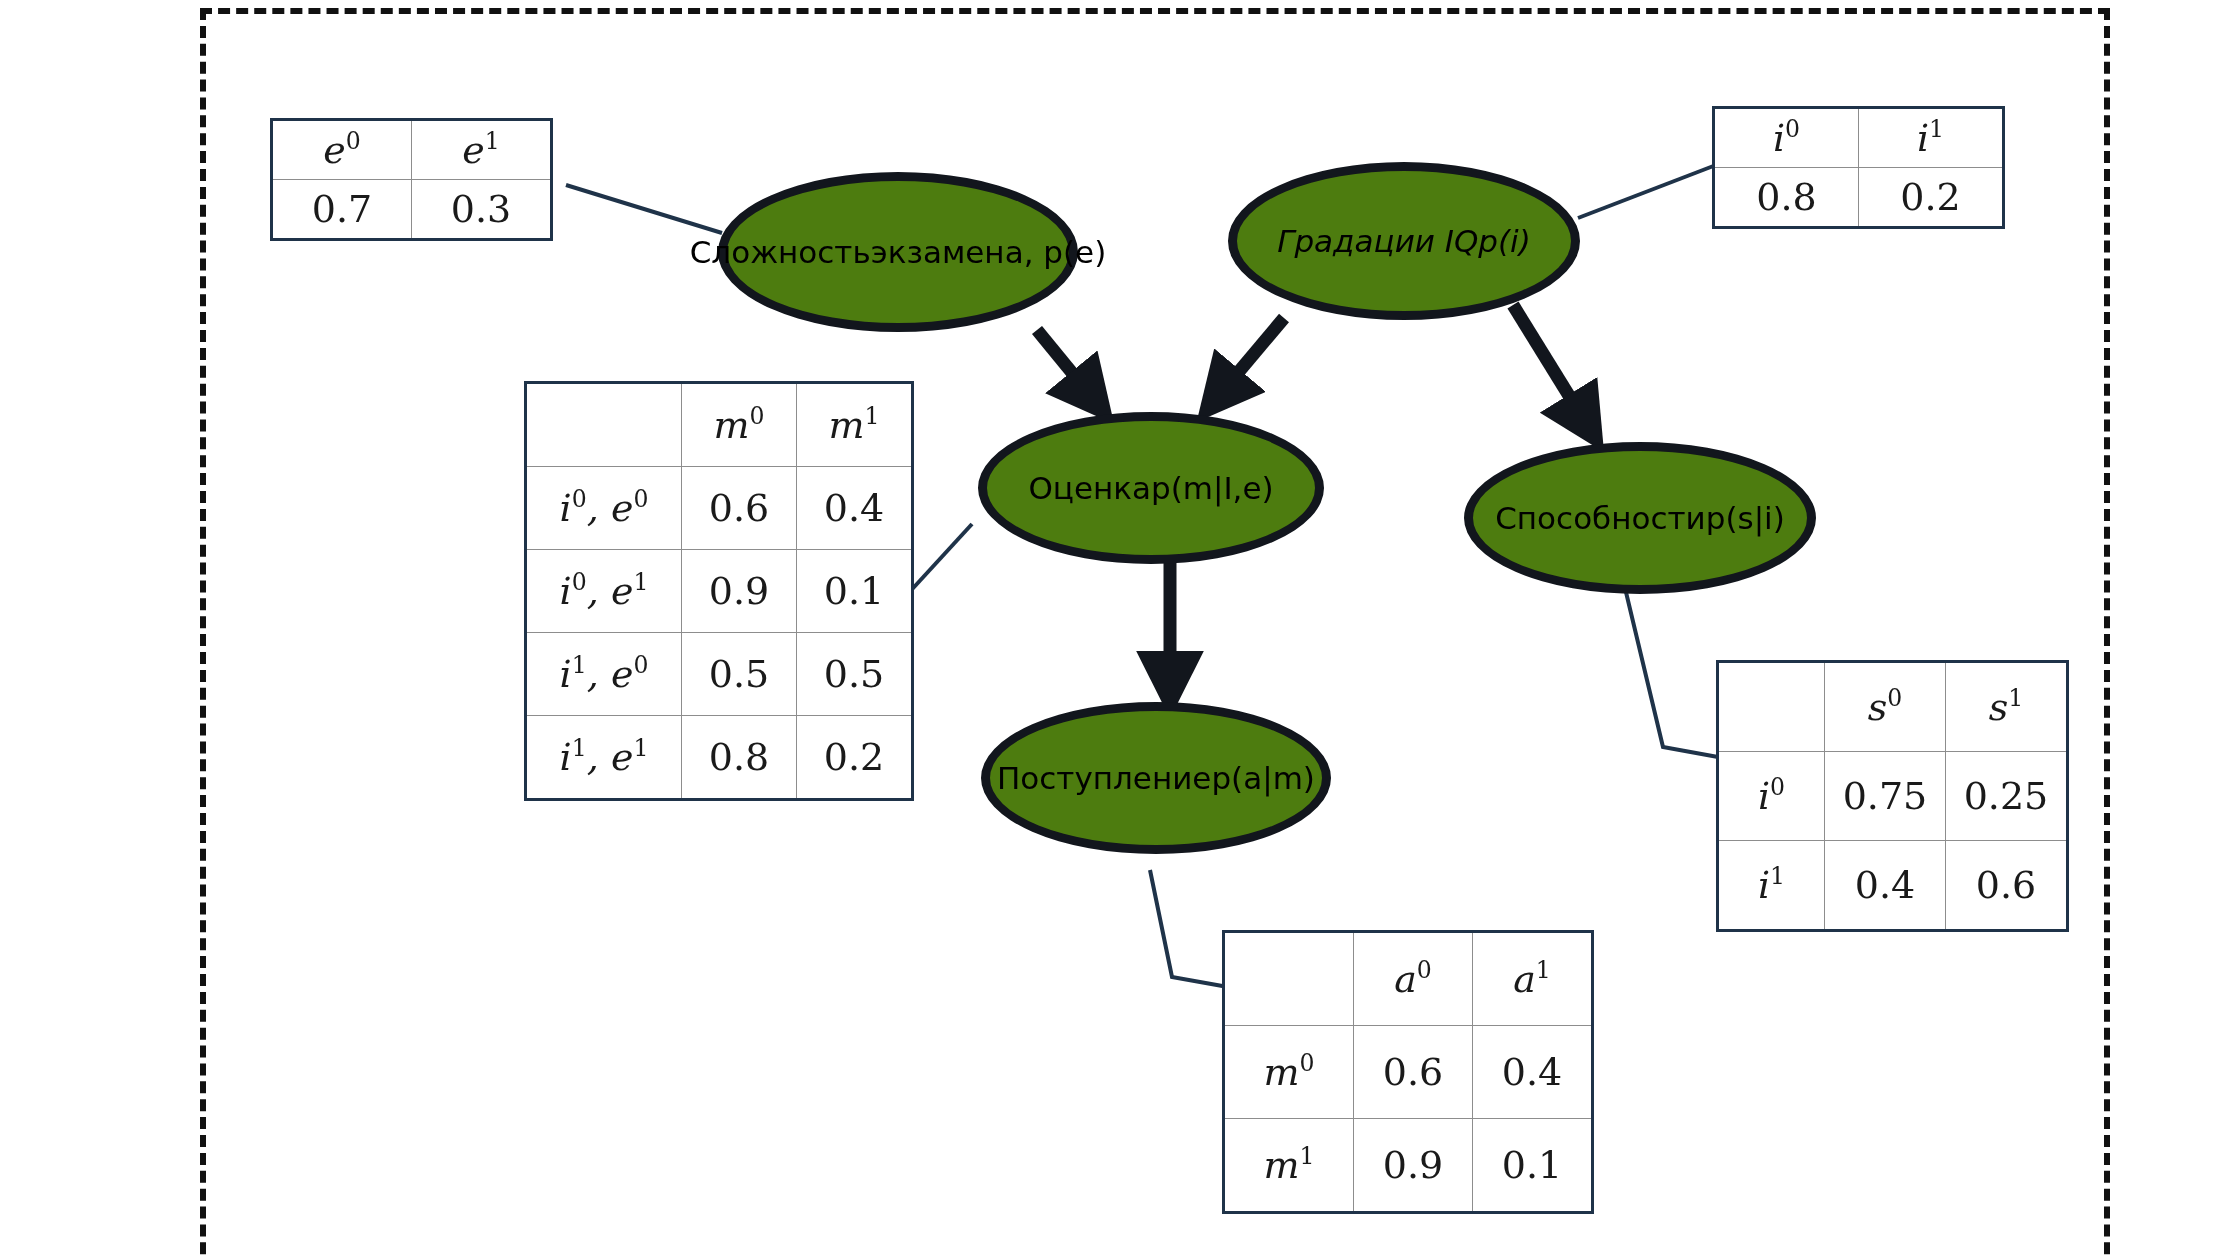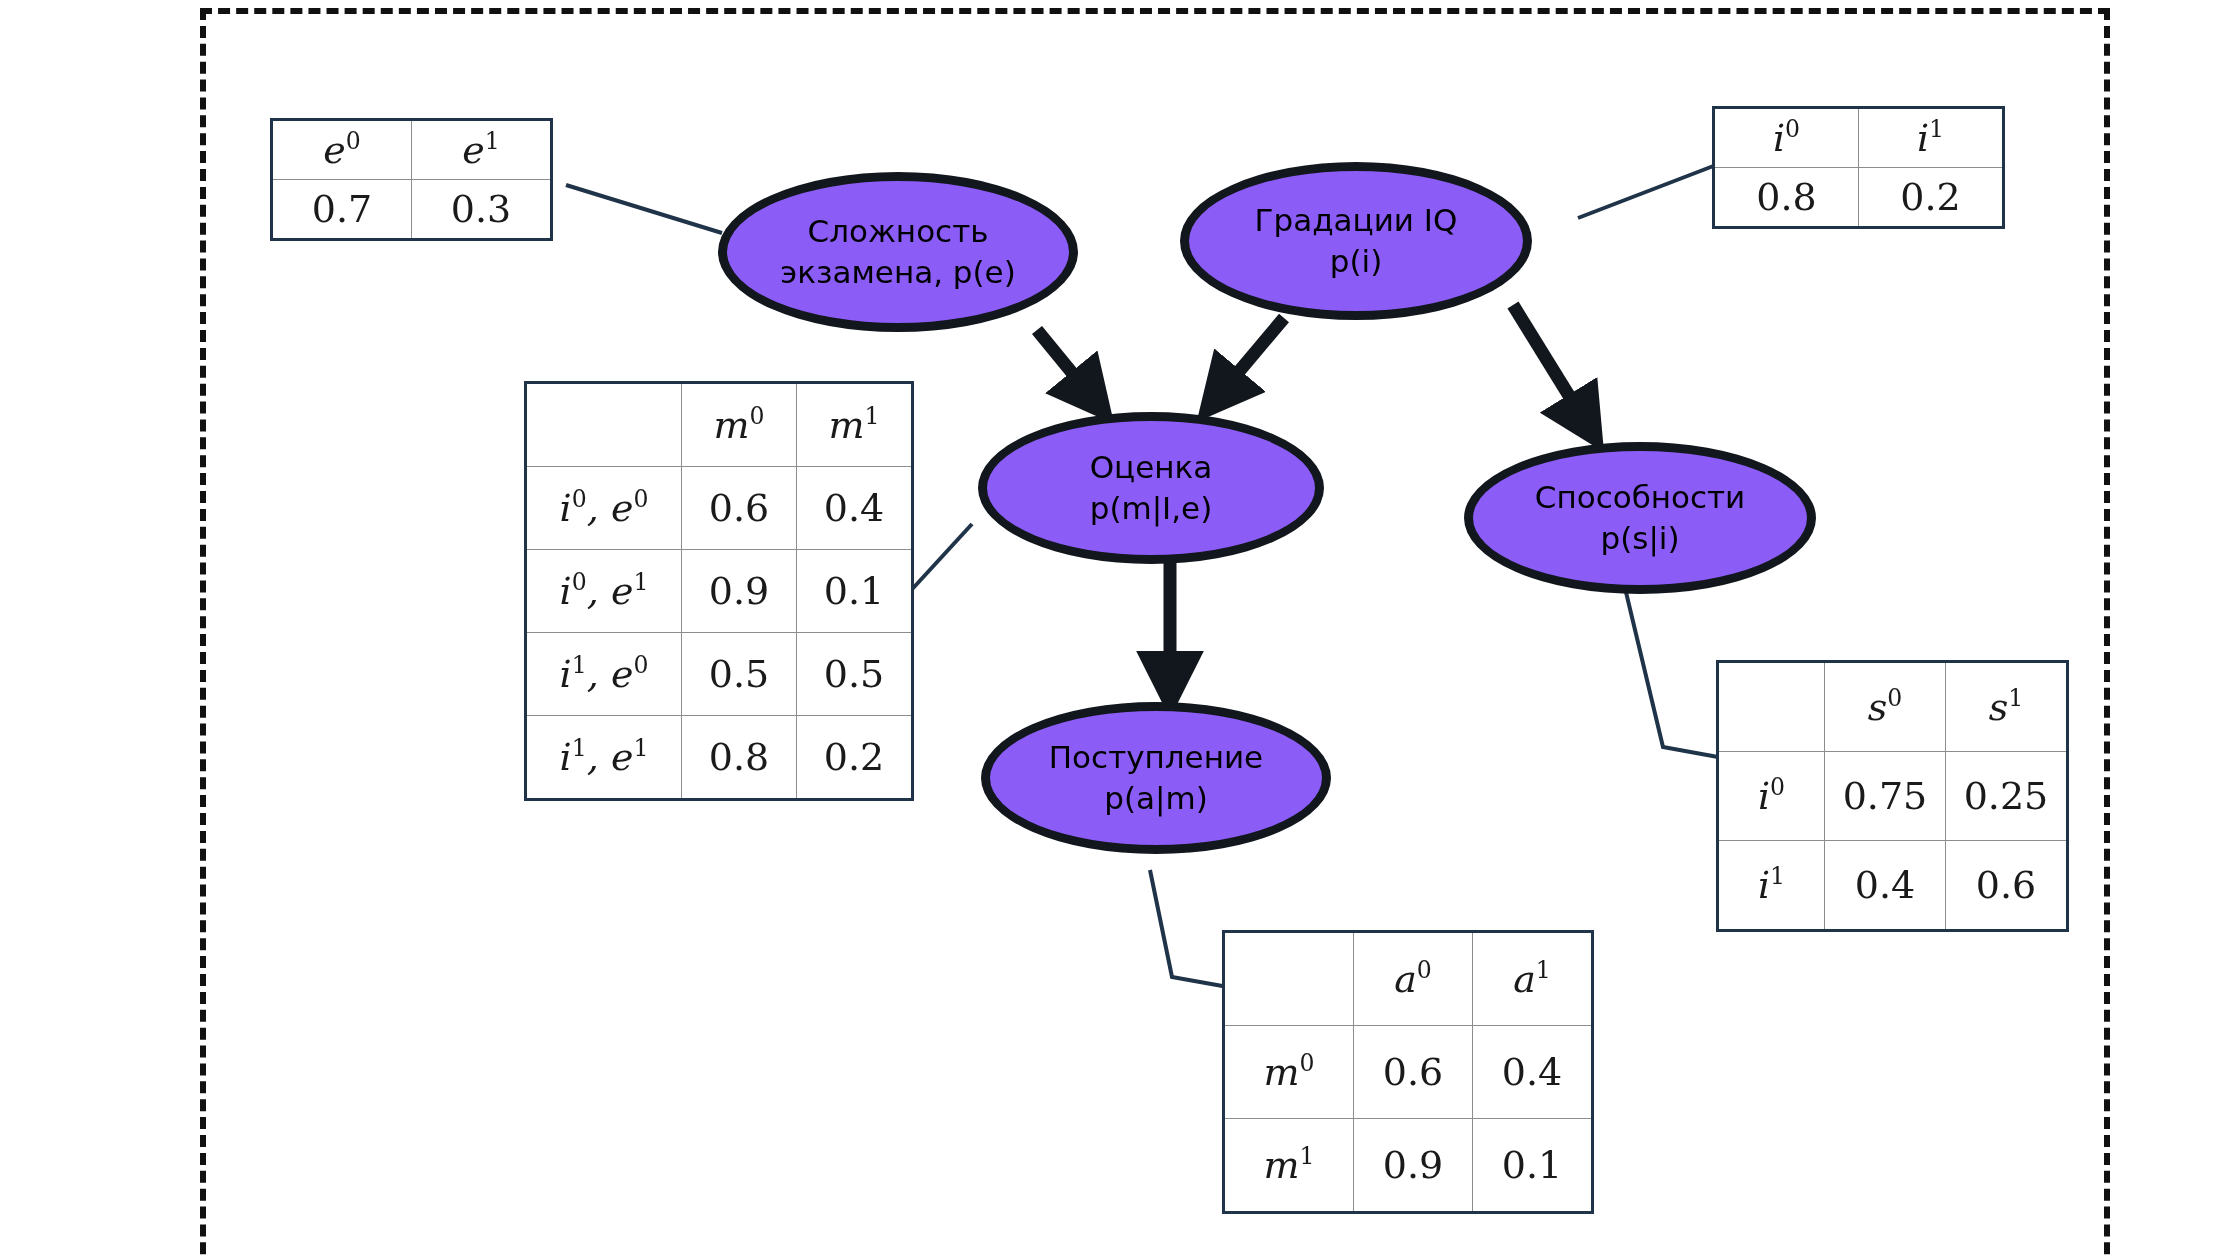--- a/index.html
+++ b/index.html
@@ -43,36 +43,36 @@
     overflow: visible;
     pointer-events: none;
   }
 
   
   .node {
     position: absolute;
     box-sizing: border-box;
     border: 9px solid #12161d;
     border-radius: 50%;
-    background: #8b5cf6;
+    background: #4d7c0f;
     display: flex;
-    flex-direction: column;
+    flex-direction: row;
     align-items: center;
     justify-content: center;
     text-align: center;
     color: #000000;
     font-family: "DejaVu Sans", sans-serif;
     font-size: 31px;
     line-height: 1.32;
     z-index: 3;
   }
   .node span { display: block; white-space: nowrap; }
 
   #node-difficulty { left: 718px; top: 172px;  width: 360px; height: 160px; }
-  #node-iq         { left: 1180px; top: 162px; width: 352px; height: 158px; }
+  #node-iq         { left: 1228px; top: 162px; width: 352px; height: 158px; font-style: italic; }
   #node-grade      { left: 978px;  top: 412px; width: 346px; height: 152px; }
   #node-skills     { left: 1464px; top: 442px; width: 352px; height: 152px; }
   #node-admission  { left: 981px;  top: 702px; width: 350px; height: 152px; }
 
   
   table.cpt {
     position: absolute;
     border-collapse: collapse;
     background: #ffffff;
     border: 3px solid #1f3349;

